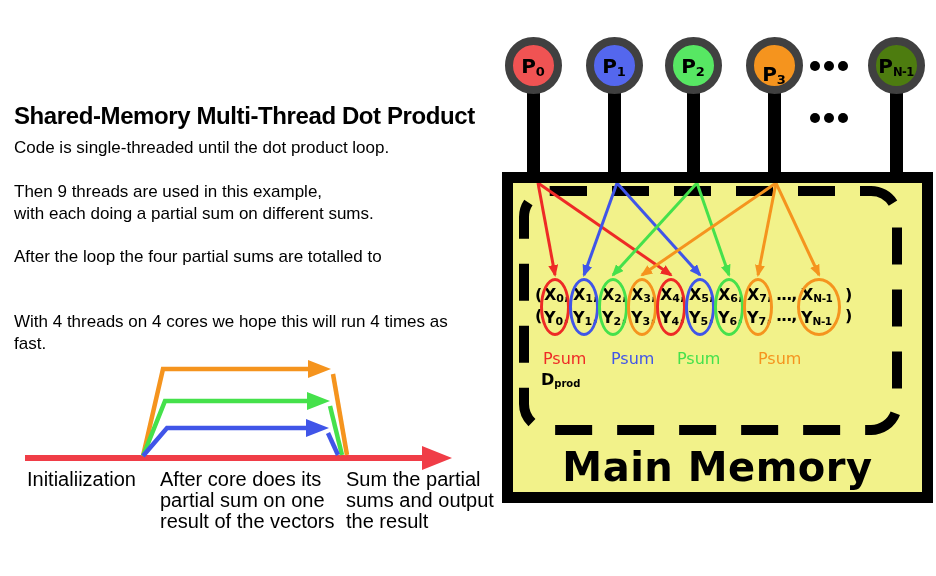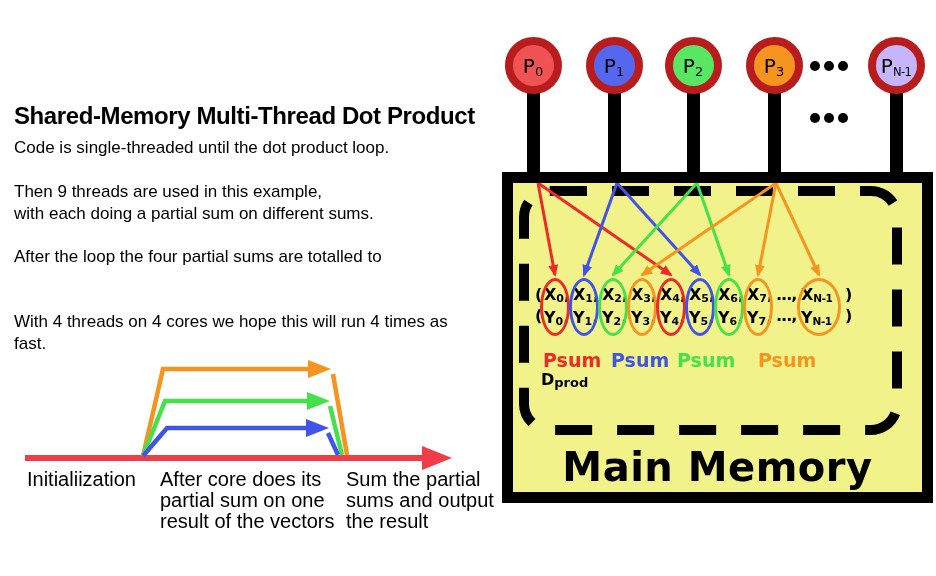--- a/index.html
+++ b/index.html
@@ -15,23 +15,23 @@
   .para{position:absolute;left:14px;font-size:17px;line-height:22px;}
   .para div{white-space:nowrap;}
   
   #timeline-svg{position:absolute;left:0;top:350px;}
   .tl-label{position:absolute;font-size:20px;line-height:21px;}
   .tl-label div{white-space:nowrap;}
   
   .stem{position:absolute;background:#000;width:13px;z-index:1;}
   .proc-circle{
     position:absolute;width:57px;height:57px;border-radius:50%;
-    border:8px solid #b91c1c;box-sizing:border-box;z-index:2;
+    border:8px solid #404040;box-sizing:border-box;z-index:2;
     display:flex;align-items:center;justify-content:center;
-    font-family:"DejaVu Sans",sans-serif;font-weight:normal;font-size:20px;
+    font-family:"DejaVu Sans",sans-serif;font-weight:bold;font-size:20px;
   }
   .proc-sub{font-size:13px;position:relative;top:3px;}
   .proc-sub.small{font-size:11.5px;letter-spacing:-0.6px;}
   .dot{position:absolute;width:10px;height:10px;border-radius:50%;background:#000;}
   
   #memory-box{
     position:absolute;left:502px;top:172px;width:431px;height:331px;
     border:11px solid #000;box-sizing:border-box;
     font-family:"DejaVu Sans",sans-serif;
   }
@@ -46,23 +46,23 @@
   .vcell.dots{min-width:25px;letter-spacing:-1px;}
   .vcell.paren{min-width:9px;}
   .vsub{font-size:11px;position:relative;top:2px;}
   .vsub.small{font-size:10.5px;letter-spacing:-0.5px;}
   .ellipse{
     position:absolute;border-radius:50%;box-sizing:border-box;z-index:4;
     width:30px;height:58px;left:-4px;top:-6px;border:3px solid #000;
   }
   .ellipse.wide{width:44px;}
   #psum-row{position:absolute;left:0;top:166px;width:100%;height:22px;z-index:3;}
-  .psum{position:absolute;font-weight:bold;font-size:19px;white-space:nowrap;}
+  .psum{position:absolute;font-weight:normal;font-size:16px;white-space:nowrap;}
   #dprod{position:absolute;left:28px;top:187px;font-weight:bold;font-size:16px;z-index:3;}
-  #dprod .vsub{font-size:13px;}
+  #dprod .vsub{font-size:10px;}
   #mem-title{
     position:absolute;left:0;top:261px;width:100%;text-align:center;
     font-weight:bold;font-size:40px;letter-spacing:0.5px;z-index:3;white-space:nowrap;
   }
 </style>
 </head>
 <body>
 
 <h1 class="page-title">Shared-Memory Multi-Thread Dot Product</h1>
 <div class="para" style="top:137px">
@@ -126,25 +126,25 @@
     </div>
     <div class="stem" style="left: 607.5px; top: 88px; height: 89px;"></div>
     <div class="proc-circle" style="left: 585.5px; top: 37px; background: rgb(84, 103, 238);">
       <span><span>P</span><span class="proc-sub">1</span></span>
     </div>
     <div class="stem" style="left: 686.5px; top: 88px; height: 89px;"></div>
     <div class="proc-circle" style="left: 664.5px; top: 37px; background: rgb(87, 231, 99);">
       <span><span>P</span><span class="proc-sub">2</span></span>
     </div>
     <div class="stem" style="left: 767.5px; top: 88px; height: 89px;"></div>
-    <div class="proc-circle" style="left: 745.5px; top: 37px; background: rgb(245, 148, 30);">
+    <div class="proc-circle" style="left: 745.5px; top: 37px; background: rgb(245, 148, 30); align-items: flex-end;">
       <span><span>P</span><span class="proc-sub">3</span></span>
     </div>
     <div class="stem" style="left: 889.5px; top: 88px; height: 89px;"></div>
-    <div class="proc-circle" style="left: 867.5px; top: 37px; background: #c4b5fd;">
+    <div class="proc-circle" style="left: 867.5px; top: 37px; background: #4d7c0f;">
       <span><span>P</span><span class="proc-sub small">N-1</span></span>
     </div>
     <div class="dot" style="left: 810px; top: 61px;"></div>
     <div class="dot" style="left: 824px; top: 61px;"></div>
     <div class="dot" style="left: 838px; top: 61px;"></div>
     <div class="dot" style="left: 810px; top: 113px;"></div>
     <div class="dot" style="left: 824px; top: 113px;"></div>
     <div class="dot" style="left: 838px; top: 113px;"></div>
   </div>
 

